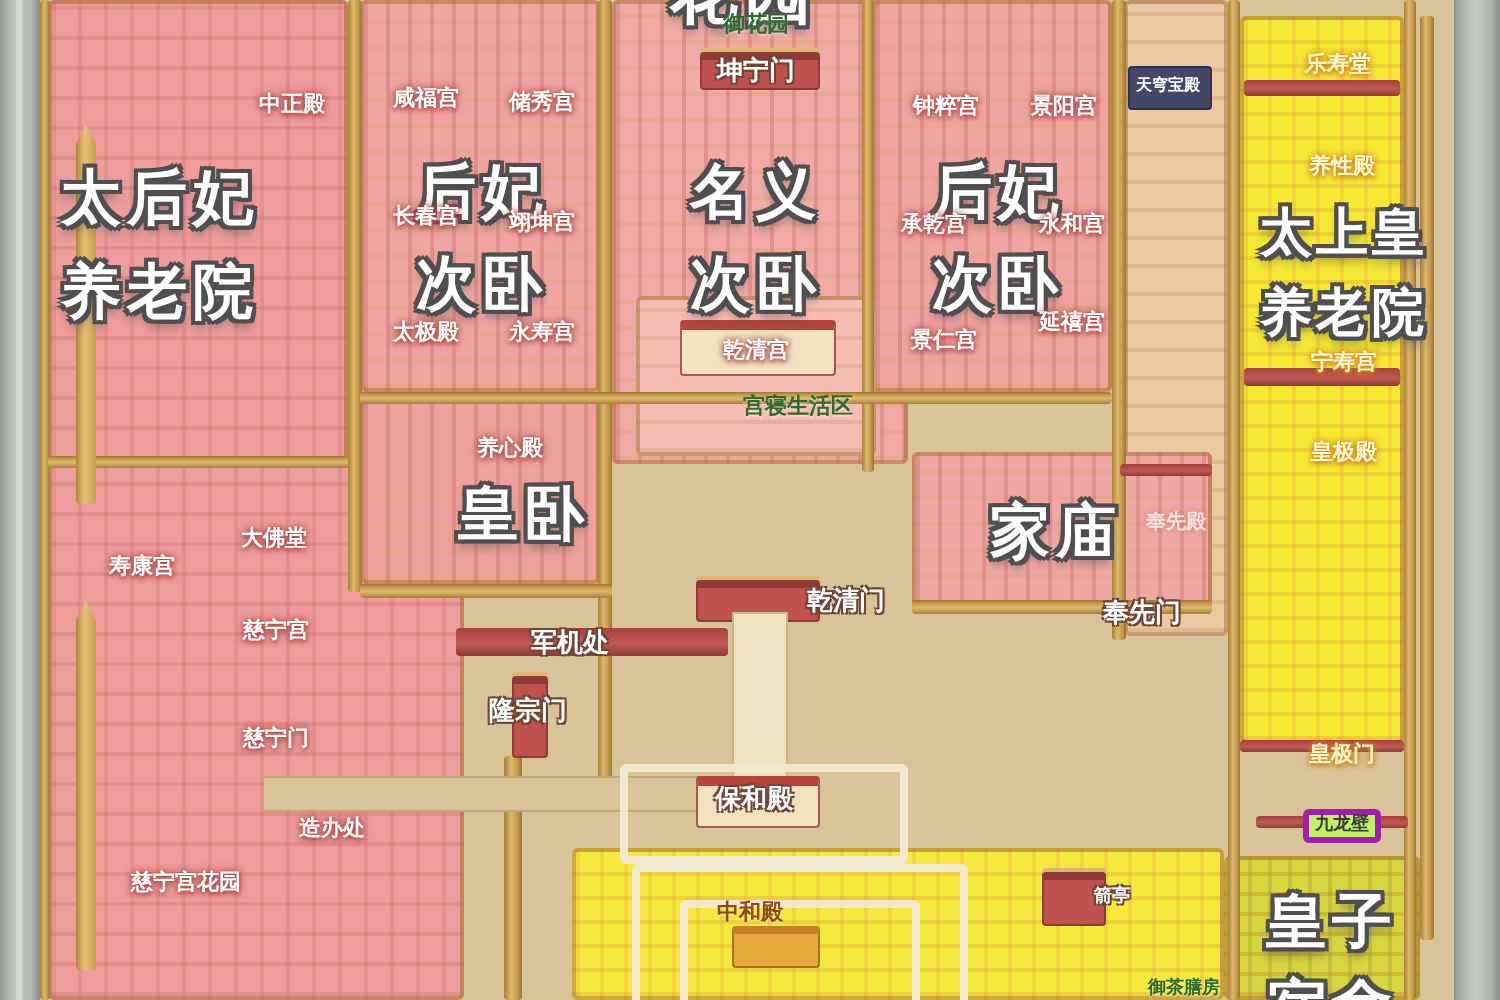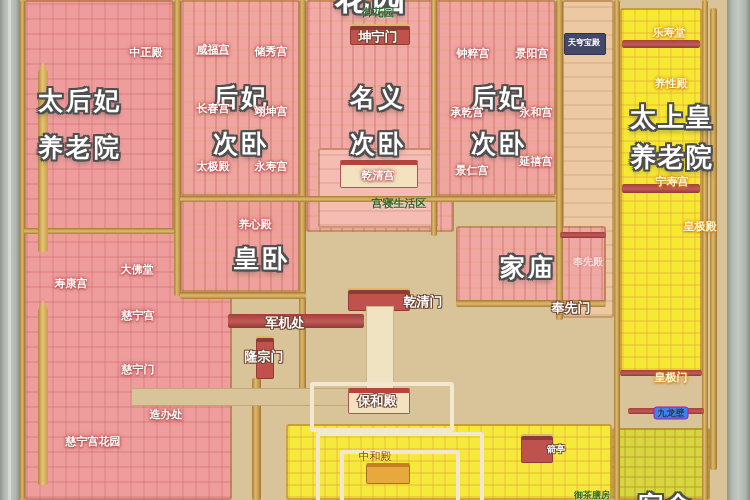--- a/index.html
+++ b/index.html
@@ -25,33 +25,33 @@
   .bld{position:absolute;background:#f2e2c0;border:1px solid #a9574e;border-top:5px solid #b5443d;border-radius:2px;}
   .bld-gold{position:absolute;background:#e8a93c;border:1px solid #a5702a;border-top:4px solid #c77f27;border-radius:2px;}
   .gate{position:absolute;background:#c0524e;border:1px solid #8f3a38;border-top:4px solid #8f3a38;border-radius:2px;box-shadow:0 -2px 0 #dcb96a;}
   .terr{position:absolute;border:4px solid #f2e8cf;border-radius:3px;}
   .path{position:absolute;background:#efe3c1;border:1px solid #cdb587;}
   .navybox{position:absolute;background:#434868;border:1px solid #2e3250;border-radius:2px;}
   
   .lbl{position:absolute;transform:translate(-50%,-50%);white-space:nowrap;line-height:1;}
   .big,.big27,.big34{font-weight:900;color:#fff;letter-spacing:3px;
     text-shadow:-2px -2px 0 #4f4f4f,2px -2px 0 #4f4f4f,-2px 2px 0 #4f4f4f,2px 2px 0 #4f4f4f,0 -2px 0 #4f4f4f,0 2px 0 #4f4f4f,-2px 0 0 #4f4f4f,2px 0 0 #4f4f4f,0 4px 5px rgba(70,70,70,.55);}
-  .big{font-size:25px;}
+  .big{font-size:30px;}
   .big27{font-size:26px;letter-spacing:2px;}
   .big34{font-size:34px;}
   .sw{font-size:11px;font-weight:bold;color:#fff;text-shadow:0 0 3px rgba(186,76,74,.95),0 1px 2px rgba(160,60,58,.9),0 0 5px rgba(186,76,74,.7);}
   .swf{font-size:10px;font-weight:bold;color:rgba(255,255,255,.75);text-shadow:0 0 3px rgba(200,110,105,.8);padding-left:20px;}
   .gate-lbl{font-size:13px;font-weight:bold;color:#fff;text-shadow:-1px -1px 0 #6e4434,1px -1px 0 #6e4434,-1px 1px 0 #6e4434,1px 1px 0 #6e4434;}
   .gate9{font-size:9px;font-weight:bold;color:#fff;text-shadow:-1px -1px 0 #6e4434,1px -1px 0 #6e4434,-1px 1px 0 #6e4434,1px 1px 0 #6e4434;margin-left:20px;}
   .grn{font-size:11px;font-weight:bold;color:#2f6b2e;text-shadow:0 1px 1px rgba(255,255,255,.45);padding-left:44px;}
   .grn9{font-size:9px;font-weight:bold;color:#2f6b2e;text-shadow:0 1px 1px rgba(255,255,255,.45);}
   .yel{font-size:11px;font-weight:bold;color:#fff9cf;text-shadow:0 0 3px rgba(218,138,30,.95),0 1px 2px rgba(200,120,20,.9),0 0 5px rgba(218,138,30,.75);}
-  .pillw{font-size:9px;font-weight:bold;color:#3a3a3a;background:#3b82f6;padding:1px 3px;border-radius:3px;border:1px solid #a21caf;}
+  .pillw{font-size:9px;font-weight:bold;color:#3a3a3a;background:#bef264;padding:1px 3px;border-radius:3px;border:3px solid #a21caf;}
   .navy{font-size:8px;font-weight:bold;color:#fff;}
-  .red{font-size:11px;font-weight:normal;color:#8d4a1d;text-shadow:0 1px 1px rgba(255,255,255,.4);}
+  .red{font-size:11px;font-weight:bold;color:#8d4a1d;text-shadow:0 1px 1px rgba(255,255,255,.4);}
 </style>
 </head>
 <body>
 
 <div id="stage">
 
   <div class="abs road" style="left:0;top:0;width:20px;height:500px;"></div>
   <div class="abs road-inner" style="left:8px;top:0;width:3px;height:500px;"></div>
   <div class="abs road" style="left:727px;top:0;width:23px;height:500px;"></div>
 
@@ -116,22 +116,23 @@
       <div class="lbl big" style="left: 241px; top: 143px;">次卧</div>
       <div class="lbl big" style="left: 378px; top: 97px;">名义</div>
       <div class="lbl big" style="left: 378px; top: 143px;">次卧</div>
       <div class="lbl big" style="left: 499px; top: 97px;">后妃</div>
       <div class="lbl big" style="left: 499px; top: 143px;">次卧</div>
       <div class="lbl big27" style="left: 672px; top: 117px;">太上皇</div>
       <div class="lbl big27" style="left: 672px; top: 157px;">养老院</div>
       <div class="lbl big" style="left: 528px; top: 267px;">家庙</div>
       <div class="lbl big" style="left: 262px; top: 258px;">皇卧</div>
       <div class="lbl big34" style="left: 372px; top: -3px;">花园</div>
+      <div class="lbl big" style="left: 666px; top: 462px;">皇子</div>
       <div class="lbl big" style="left: 666px; top: 505px;">宿舍</div>
-      <div class="lbl sw" style="left: 213px; top: 49px; text-decoration: underline;">咸福宫</div>
+      <div class="lbl sw" style="left: 213px; top: 49px;">咸福宫</div>
       <div class="lbl sw" style="left: 271px; top: 51px;">储秀宫</div>
       <div class="lbl sw" style="left: 213px; top: 108px;">长春宫</div>
       <div class="lbl sw" style="left: 271px; top: 111px;">翊坤宫</div>
       <div class="lbl sw" style="left: 213px; top: 166px;">太极殿</div>
       <div class="lbl sw" style="left: 271px; top: 166px;">永寿宫</div>
       <div class="lbl sw" style="left: 473px; top: 53px;">钟粹宫</div>
       <div class="lbl sw" style="left: 532px; top: 53px;">景阳宫</div>
       <div class="lbl sw" style="left: 467px; top: 112px;">承乾宫</div>
       <div class="lbl sw" style="left: 536px; top: 112px;">永和宫</div>
       <div class="lbl sw" style="left: 472px; top: 170px;">景仁宫</div>
@@ -152,20 +153,20 @@
       <div class="lbl gate-lbl" style="left: 264px; top: 356px;">隆宗门</div>
       <div class="lbl gate-lbl" style="left: 377px; top: 400px;">保和殿</div>
       <div class="lbl gate-lbl" style="left: 571px; top: 307px;">奉先门</div>
       <div class="lbl gate9" style="left: 536px; top: 449px;">箭亭</div>
       <div class="lbl grn" style="left: 356px; top: 12px;">御花园</div>
       <div class="lbl grn" style="left: 377px; top: 203px;">宫寝生活区</div>
       <div class="lbl grn9" style="left: 592px; top: 495px;">御茶膳房</div>
       <div class="lbl yel" style="left: 669px; top: 32px;">乐寿堂</div>
       <div class="lbl yel" style="left: 671px; top: 83px;">养性殿</div>
       <div class="lbl yel" style="left: 672px; top: 181px;">宁寿宫</div>
-      <div class="lbl yel" style="left: 700px; top: 226px;">皇极殿</div>
+      <div class="lbl yel" style="left: 672px; top: 226px;">皇极殿</div>
       <div class="lbl yel" style="left: 671px; top: 377px;">皇极门</div>
       <div class="lbl pillw" style="left: 671px; top: 413px;">九龙壁</div>
       <div class="lbl navy" style="left: 584px; top: 43px;">天穹宝殿</div>
       <div class="lbl red" style="left: 375px; top: 456px;">中和殿</div>
     </div>
 
 </div>
 
 </body></html>

